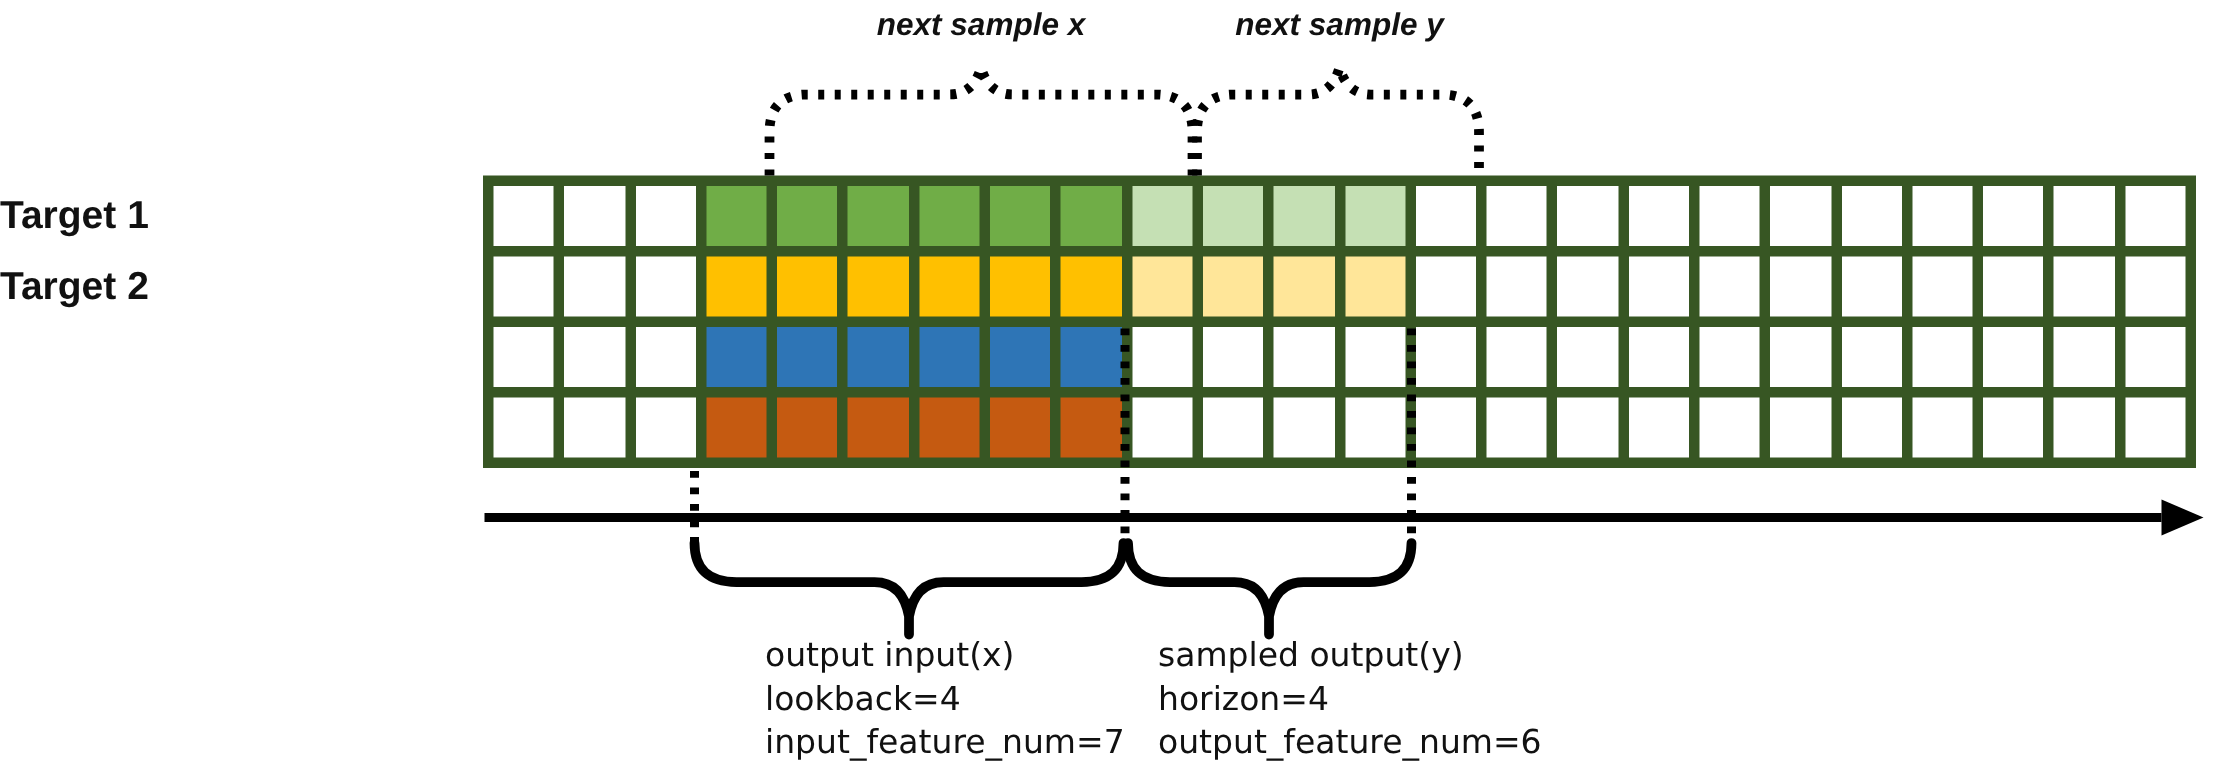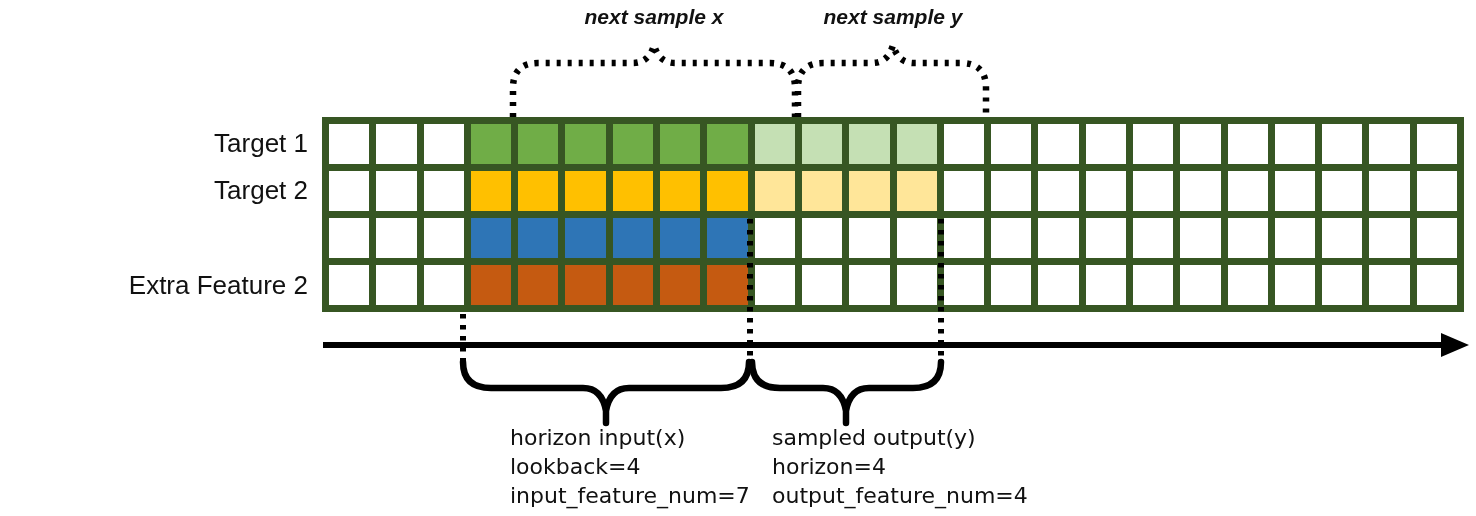--- a/index.html
+++ b/index.html
@@ -13,22 +13,22 @@
   .abs{position:absolute;}
   #title{
     left:8px;top:6px;
     font-size:29px;font-weight:bold;color:#111;
     letter-spacing:0.2px;
     white-space:nowrap;
   }
   .row-label{
     left:0;width:308px;
     height:47px;line-height:47px;
-    text-align:right;
-    font-size:26px;font-weight:normal;color:#111;
+    text-align:left;
+    font-size:26px;font-weight:bold;color:#111;
     white-space:nowrap;
   }
   #sample-grid{
     left:322px;top:117px;
     width:1142px;height:195px;
     box-sizing:border-box;
     display:grid;
     grid-template-columns:repeat(24,1fr);
     grid-template-rows:repeat(4,1fr);
     gap:7px;padding:7px;
@@ -54,21 +54,20 @@
   svg{pointer-events:none;}
 </style>
 </head>
 <body>
 
 <div id="canvas">
 
 
   <div class="abs row-label" style="top:120px;">Target 1</div>
   <div class="abs row-label" style="top:167px;">Target 2</div>
-  <div class="abs row-label" style="top:262px;">Extra Feature 2</div>
 
   <div id="sample-grid" class="abs" style="background: rgb(55, 86, 35);">
       <div class="cell" style="background: rgb(255, 255, 255);"></div>
       <div class="cell" style="background: rgb(255, 255, 255);"></div>
       <div class="cell" style="background: rgb(255, 255, 255);"></div>
       <div class="cell" style="background: rgb(112, 173, 71);"></div>
       <div class="cell" style="background: rgb(112, 173, 71);"></div>
       <div class="cell" style="background: rgb(112, 173, 71);"></div>
       <div class="cell" style="background: rgb(112, 173, 71);"></div>
       <div class="cell" style="background: rgb(112, 173, 71);"></div>
@@ -178,23 +177,23 @@
     <path d="M463 362 Q463 388 491 388 L583 388 Q602 388 606 411 L606 423 M606 423 L606 411 Q610 388 629 388 L721 388 Q749 388 749 362" fill="none" stroke="#000" stroke-width="6.5" stroke-linecap="round"></path>
 
     <path d="M752 362 Q752 388 780 388 L823 388 Q842 388 846 411 L846 423 M846 423 L846 411 Q850 388 869 388 L913 388 Q941 388 941 362" fill="none" stroke="#000" stroke-width="6.5" stroke-linecap="round"></path>
   </svg>
 
   <div class="abs next-sample-label" style="left:534px;">next sample x</div>
   <div class="abs next-sample-label" style="left:773px;">next sample y</div>
 
 
   <div class="abs caption" style="left:510px;">
-    <div>horizon input(x)</div>
+    <div>output input(x)</div>
     <div>lookback=4</div>
     <div>input_feature_num=7</div>
   </div>
   <div class="abs caption" style="left:772px;">
     <div>sampled output(y)</div>
     <div>horizon=4</div>
-    <div>output_feature_num=4</div>
+    <div>output_feature_num=6</div>
   </div>
 
 </div>
 
 </body></html>

